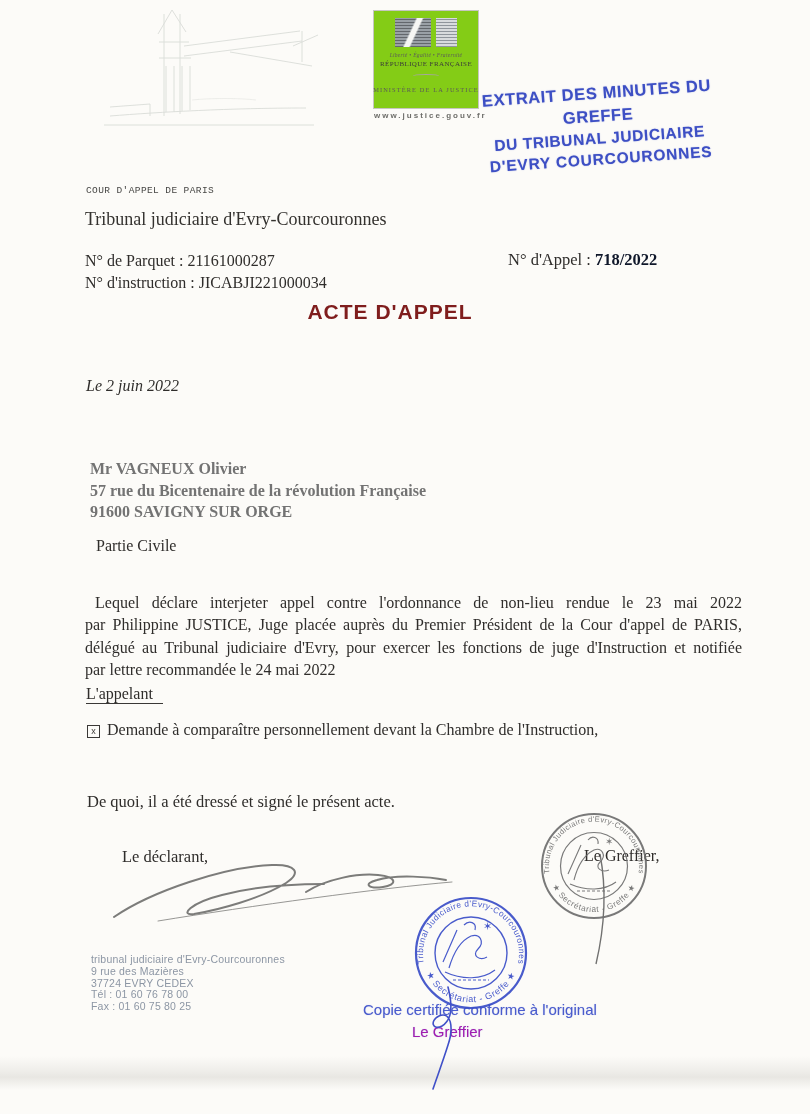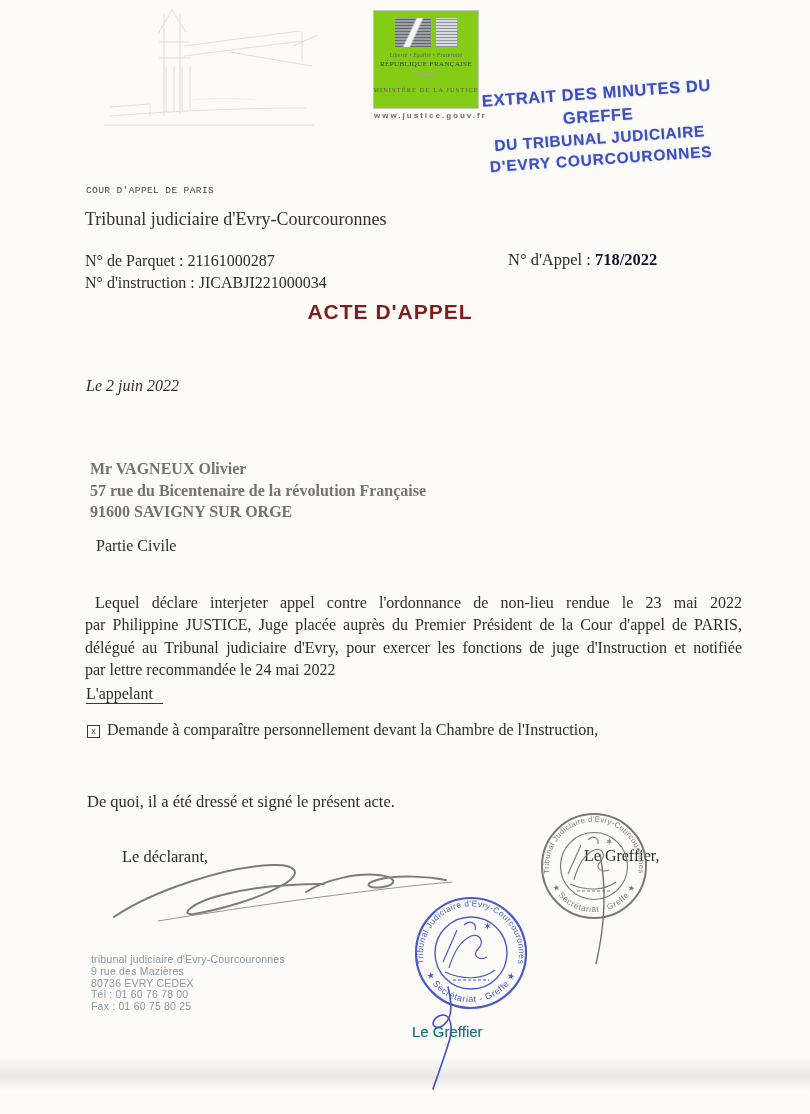--- a/index.html
+++ b/index.html
@@ -84,21 +84,21 @@
   .stamp-gray{left:534px;top:806px;z-index:3;opacity:.88;}
   .stamp-blue{left:408px;top:890px;z-index:3;opacity:.92;}
   .sig-blue{left:398px;top:983px;z-index:4;}
   .seal-text{font-family:"Liberation Sans",sans-serif;}
   
   .footer-address{
     left:91px;top:954px;font-family:"Liberation Sans",sans-serif;
     font-size:10.5px;line-height:11.8px;color:#8c96a4;letter-spacing:.2px;
   }
   .certified-1{left:363px;top:1001px;font-family:"Liberation Sans",sans-serif;font-size:15px;color:#4a5ccd;text-shadow:0 0 1px rgba(74,92,205,.4);}
-  .certified-2{left:412px;top:1023px;font-family:"Liberation Sans",sans-serif;font-size:15px;color:#0f766e;text-shadow:0 0 1px rgba(74,92,205,.4);}
+  .certified-2{left:412px;top:1023px;font-family:"Liberation Sans",sans-serif;font-size:15px;color:#a21caf;text-shadow:0 0 1px rgba(74,92,205,.4);}
   .bottom-band{
     left:0;top:1056px;width:810px;height:34px;
     background:linear-gradient(to bottom, rgba(0,0,0,0) 0%, rgba(118,115,104,.10) 45%, rgba(118,115,104,.15) 62%, rgba(0,0,0,0) 100%);
   }
 </style>
 </head>
 <body>
 
 <div class="page">
 
@@ -198,21 +198,21 @@
     </text>
     <text class="seal-text" font-size="8.2" letter-spacing="0.6" fill="#686868">
       <textPath href="#g-bot" startOffset="50%" text-anchor="middle">★ Secrétariat - Greffe ★</textPath>
     </text>
     <path d="M 6,-12 C 14,30 9,68 2,98" fill="none" stroke="#5e5e5e" stroke-width="1.4"></path>
   </svg>
 
   <div class="abs footer-address">
     <div>tribunal judiciaire d'Evry-Courcouronnes</div>
     <div>9 rue des Mazières</div>
-    <div>80736 EVRY CEDEX</div>
+    <div>37724 EVRY CEDEX</div>
     <div>Tél : 01 60 76 78 00</div>
     <div>Fax : 01 60 75 80 25</div>
   </div>
 
   <svg class="abs stamp-blue" width="126" height="126" viewBox="-63 -63 126 126">
     <defs>
       <path id="b-top" d="M -47 11 A 48 48 0 1 1 47 11"></path>
       <path id="b-bot" d="M -44 22 A 49 49 0 0 0 44 22"></path>
     </defs>
     <g stroke="#3a4ec8" fill="none">
@@ -223,20 +223,21 @@
     </g>
     <text class="seal-text" x="12" y="-23" font-size="11" fill="#3a4ec8">✶</text>
     <text class="seal-text" font-size="8.4" letter-spacing="0.4" fill="#3a4ec8">
       <textPath href="#b-top" startOffset="50%" text-anchor="middle">Tribunal Judiciaire d'Evry-Courcouronnes</textPath>
     </text>
     <text class="seal-text" font-size="9" letter-spacing="0.6" fill="#3a4ec8">
       <textPath href="#b-bot" startOffset="50%" text-anchor="middle">★ Secrétariat - Greffe ★</textPath>
     </text>
   </svg>
 
+  <div class="abs certified-1">Copie certifiée conforme à l'original</div>
   <div class="abs certified-2">Le Greffier</div>
 
   <svg class="abs sig-blue" width="100" height="112" viewBox="0 0 100 112">
     <path d="M 50,4 C 56,28 52,38 44,43 C 35,48 31,38 41,33 C 53,28 56,44 50,62 C 45,78 39,94 35,106" fill="none" stroke="#4050c8" stroke-width="1.6" stroke-linecap="round"></path>
   </svg>
 
   <div class="abs bottom-band"></div>
 
 </div>
 

